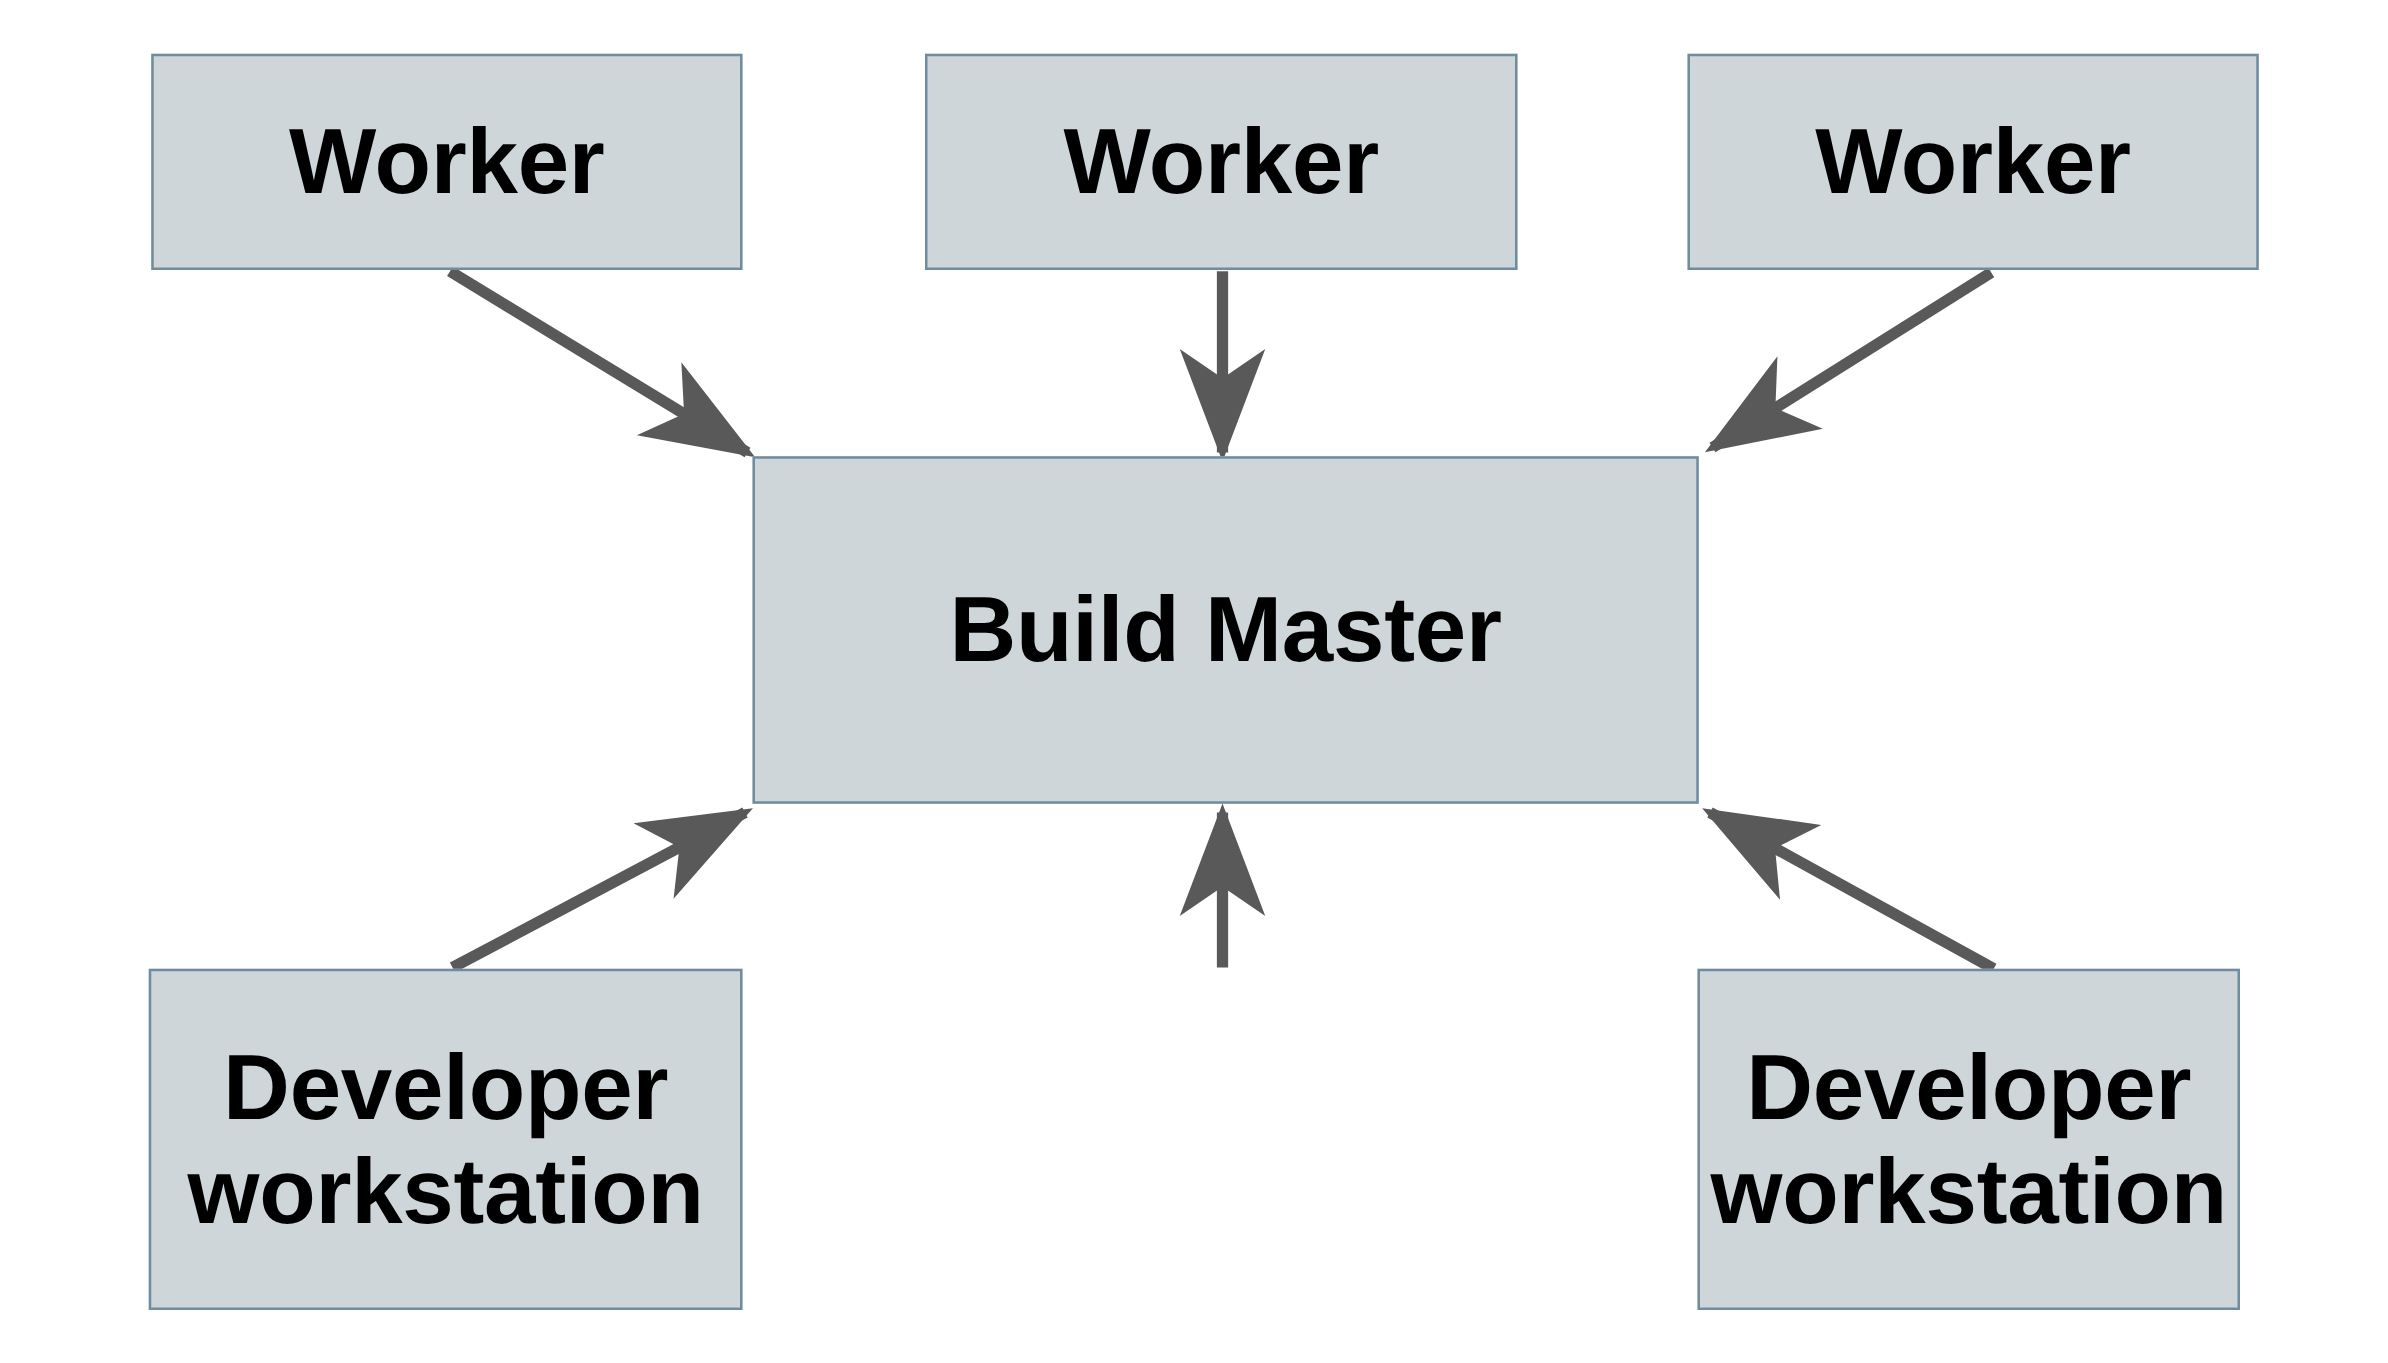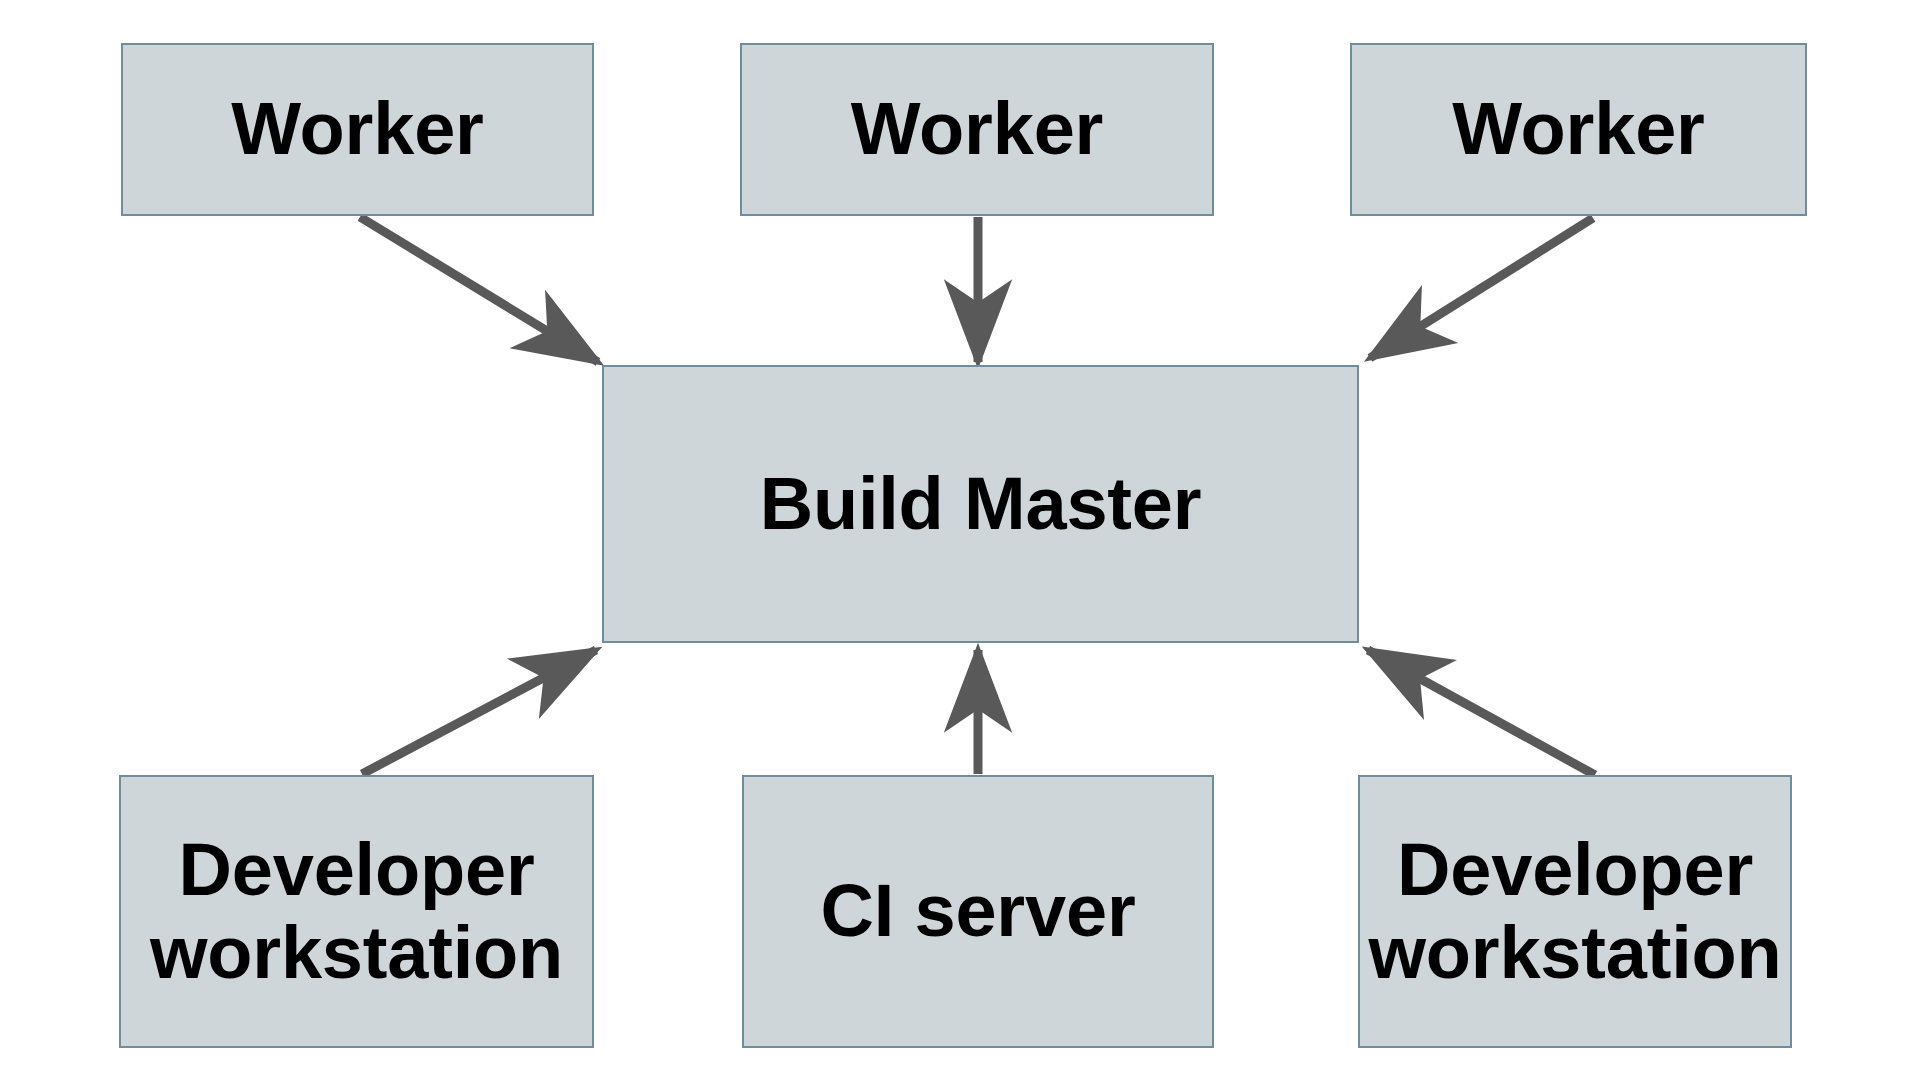--- a/index.html
+++ b/index.html
@@ -99,22 +99,19 @@
 
   <div class="node" id="node-build-master">
     <span class="node-label">Build Master</span>
   </div>
 
   <div class="node" id="node-dev-ws-left">
     <span class="node-label">Developer
 workstation</span>
   </div>
 
-  <div class="node" id="node-ci-server">
-    <span class="node-label">CI server</span>
-  </div>
 
   <div class="node" id="node-dev-ws-right">
     <span class="node-label">Developer
 workstation</span>
   </div>
 
 </div>
 
 </body></html>

